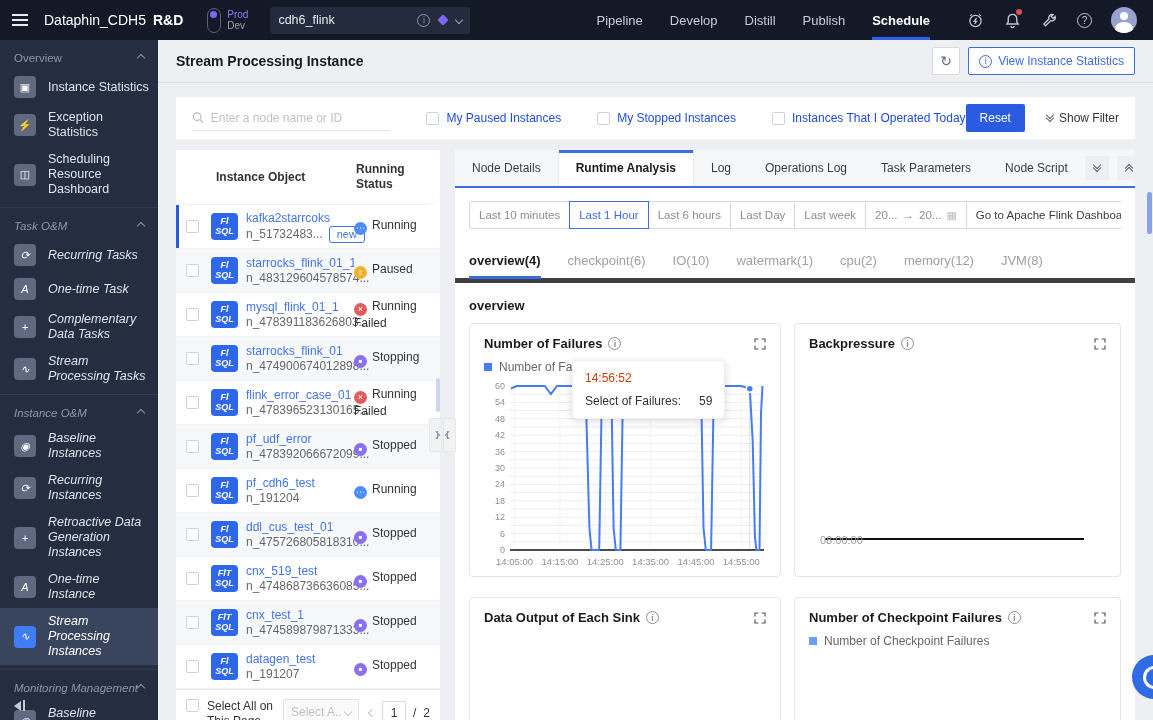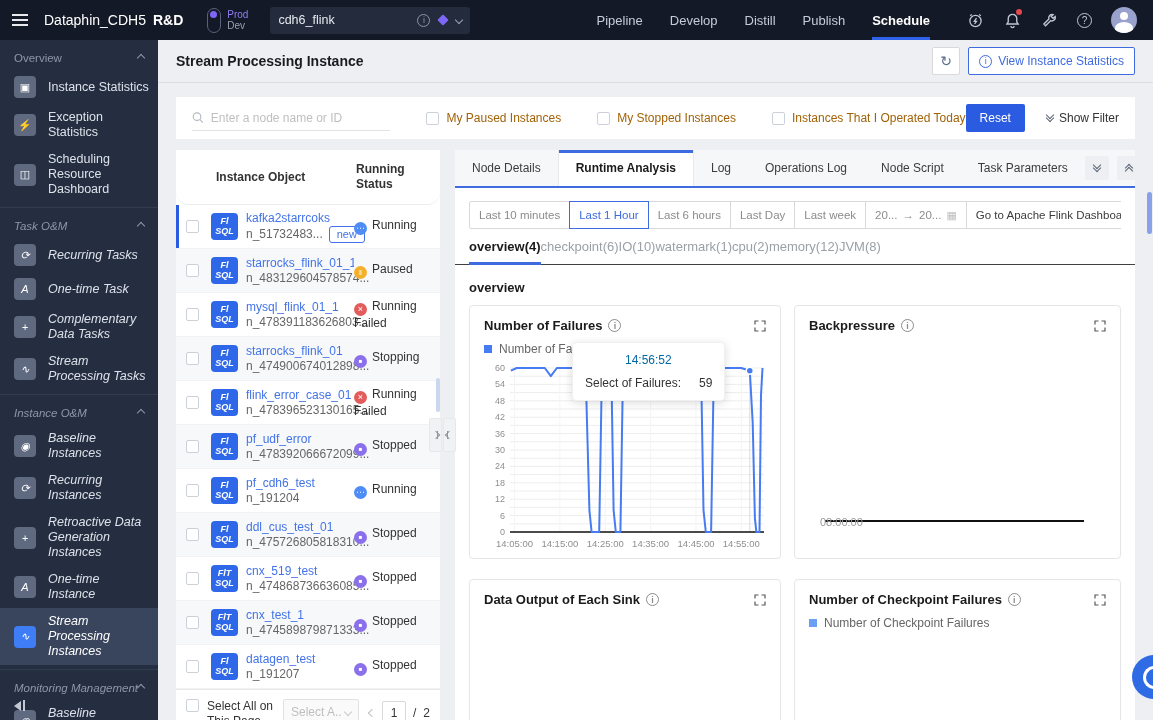--- a/index.html
+++ b/index.html
@@ -63,21 +63,21 @@
   .ph-right { margin-left:auto; display:flex; gap:8px; }
   .sqbtn { width:28px; height:28px; background:#fff; border:1px solid #d9d9d9; border-radius:2px; display:flex; align-items:center; justify-content:center; color:#5b6b8c; font-size:14px; cursor:pointer; }
   .viewstats { height:28px; padding:0 10px; background:#fff; border:1px solid #3f6be0; border-radius:2px; color:#3f6be0; font-size:12px; display:flex; align-items:center; gap:6px; cursor:pointer; }
   .viewstats .icirc { border-color:#3f6be0; color:#3f6be0; }
 
   .filter-bar { position:absolute; left:18px; right:18px; top:57px; height:42px; background:#fff; display:flex; align-items:center; padding:0 16px; }
   .search { display:flex; align-items:center; gap:7px; width:268px; border-bottom:1px solid #e3e3e3; height:26px; }
   .search input { border:none; outline:none; font-size:12px; color:#333; width:100%; font-family:inherit; }
   .search input::placeholder { color:#bfbfbf; }
   .cb { width:13px; height:13px; border:1px solid #ccd1d9; border-radius:2px; background:#fff; flex-shrink:0; display:inline-block; }
-  .fcheck { display:flex; align-items:center; gap:7px; margin-left:36px; color:#a16207; cursor:pointer; white-space:nowrap; }
+  .fcheck { display:flex; align-items:center; gap:7px; margin-left:36px; color:#1d4ed8; cursor:pointer; white-space:nowrap; }
   .resetbtn { margin-left:auto; height:28px; padding:0 14px; background:#2b5be0; color:#fff; border:none; border-radius:2px; font-size:12px; cursor:pointer; font-family:inherit; }
   .showfilter { display:flex; align-items:center; gap:6px; margin-left:22px; color:#333; cursor:pointer; white-space:nowrap; }
   .dblchev { display:flex; flex-direction:column; align-items:center; }
   .dblchev i { width:6px; height:6px; border-right:1.5px solid #5a6472; border-bottom:1.5px solid #5a6472; }
   .dblchev i.d { transform:rotate(45deg); margin-top:-3px; }
   .dblchev i.u { transform:rotate(-135deg); margin-bottom:-3px; }
 
   
   .list-card { position:absolute; left:18px; top:110px; width:264px; height:640px; background:#fff; }
   .list-head { height:55px; display:flex; align-items:center; border-bottom:1px solid #ebedf0; font-size:12px; color:#333; font-weight:700;border-radius:13px; }
@@ -113,37 +113,37 @@
 
   .toolbar { display:flex; align-items:center; margin:13px 14px 0; overflow:hidden; }
   .seg-group { display:flex; }
   .seg { height:28px; border:1px solid #d9d9d9; margin-left:-1px; background:#fff; padding:0 9px; display:flex; align-items:center; gap:5px; font-size:11.5px; color:#8c8c8c; cursor:pointer; white-space:nowrap; position:relative; }
   .seg:first-child { margin-left:0; border-radius:2px 0 0 2px; }
   .seg:last-child { border-radius:0 2px 2px 0; }
   .seg.active { color:#3f6be0; border-color:#3f6be0; z-index:2; font-weight:500; }
   .seg.dark { color:#3c3c3c; }
   .seg .cal { color:#c0c0c0; font-size:11px; }
 
-  .metric-tabs { display:flex; margin:10px 0 0; padding:0 14px; border-bottom:1px solid #404040; }
+  .metric-tabs { display:flex; gap:27px; margin:24px 0 0; padding:0 14px; border-bottom:5px solid #404040; }
   .mtab { padding-bottom:10px; font-size:13px; color:#9aa0a6; cursor:pointer; position:relative; white-space:nowrap; }
   .mtab.active { color:#1b1b1b; font-weight:700; }
   .mtab.active::after { content:""; position:absolute; left:0; right:0; bottom:-1px; height:3px; background:#3f6be0; }
 
   .section-title { margin:15px 14px 10px; font-size:13px; font-weight:700; color:#1b1b1b; }
   .charts { display:grid; grid-template-columns:312px 1fr; grid-template-rows:254px 300px; gap:20px 13px; margin:0 14px; }
   .ccard { border:1px solid #e3e5e8; border-radius:4px; background:#fff; padding:12px 14px; position:relative; }
   .ctitle { display:flex; align-items:center; gap:6px; font-size:13px; font-weight:700; color:#1b1b1b; }
   .ctitle .icirc { border-color:#8c8c8c; color:#8c8c8c; cursor:pointer; }
   .expand { margin-left:auto; cursor:pointer; display:flex; }
   .legend { display:flex; align-items:center; gap:7px; margin-top:9px; font-size:12px; color:#666; }
   .legend .sq { width:8px; height:8px; flex-shrink:0; }
   .chart-svg { margin-top:2px; display:block; }
   svg text { font-family:"Liberation Sans", sans-serif; }
   .tooltip { position:absolute; left:102px; top:36px; min-width:148px; background:#fff; border:1px solid #f0f0f0; border-radius:4px; box-shadow:0 2px 10px rgba(0,0,0,.14); padding:10px 12px; z-index:5; }
-  .tooltip .tt-time { color:#0369a1; margin-bottom:9px;margin-left:40px; }
+  .tooltip .tt-time { color:#c2410c; margin-bottom:9px; }
   .tooltip .tt-row { display:flex; gap:18px; color:#333; }
   .tooltip .tt-val { margin-left:auto;text-align:right; }
   .bp-line { position:absolute; left:30px; right:36px; bottom:36px; height:2px; background:#111; }
   .bp-label { position:absolute; left:10px; bottom:30px; color:#9b9b9b; font-size:11px;margin-left:15px; }
 
   .handle { position:absolute; width:13px; height:34px; background:#f1f2f4; border:1px solid #e6e8ea; border-radius:2px; display:flex; align-items:center; justify-content:center; cursor:pointer; z-index:6; }
   .handle .bar { width:1.5px; height:8px; background:#8c95a3; }
   .handle i { border-color:#8c95a3; margin:0 -1px; }
   .h1 { left:271px; top:378px; }
   .h2 { left:285px; top:378px; }
@@ -523,22 +523,22 @@
       <i class="bar"></i>
       <i class="chev left"></i>
     </div>
 
   <section class="detail-card">
     <div class="tabbar" id="tabbar">
         <span class="tab">Node Details</span>
         <span class="tab active">Runtime Analysis</span>
         <span class="tab">Log</span>
         <span class="tab">Operations Log</span>
+        <span class="tab">Task Parameters</span>
         <span class="tab">Node Script</span>
-        <span class="tab">Task Parameters</span>
         <div class="tab-ctrls">
           <span class="tcbtn">
             <span class="dblchev">
               <i class="d"></i>
               <i class="d"></i>
             </span>
           </span>
           <span class="tcbtn">
             <span class="dblchev">
               <i class="u"></i>

